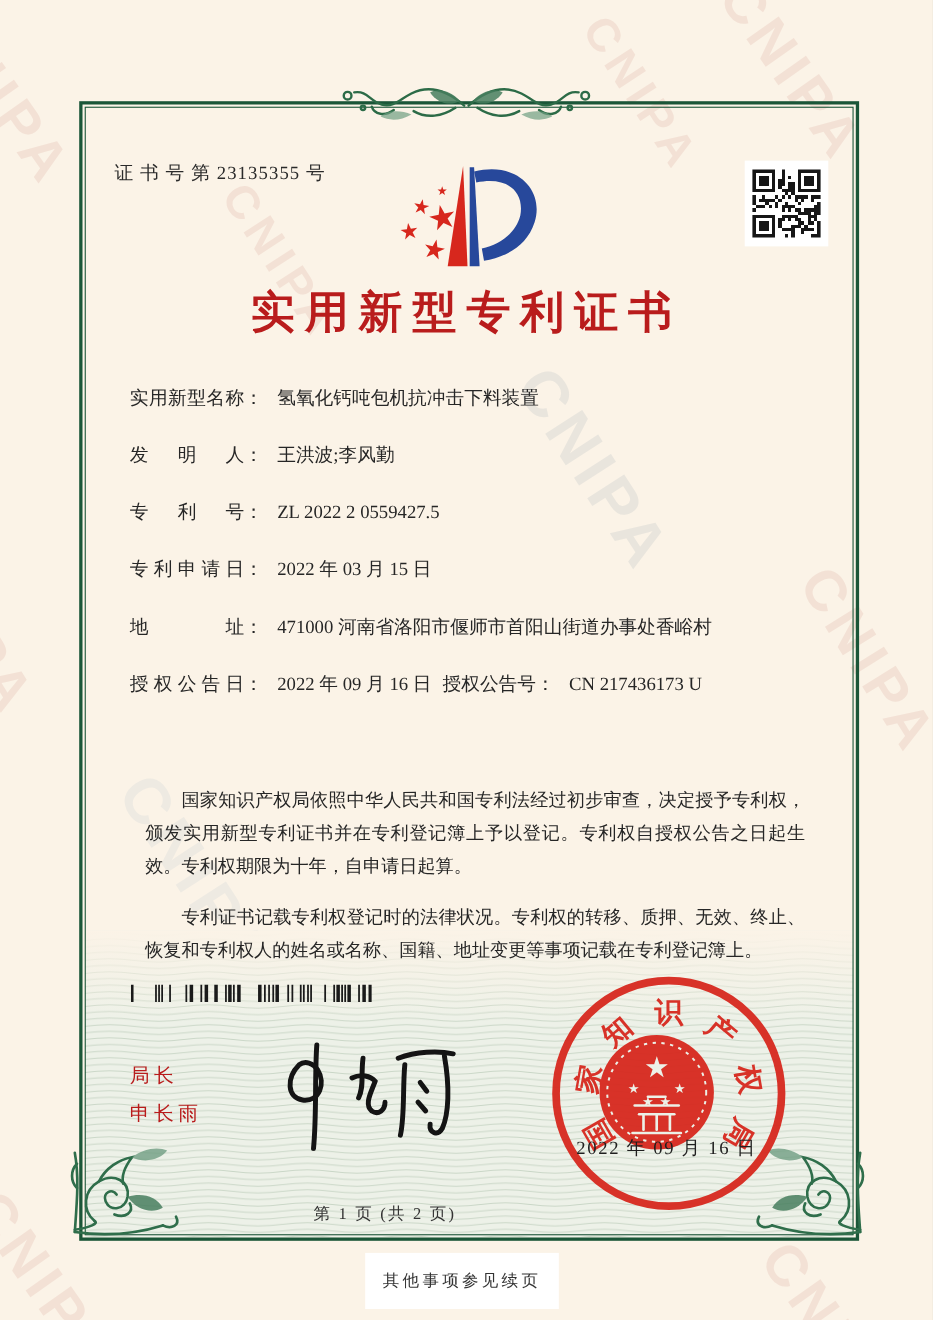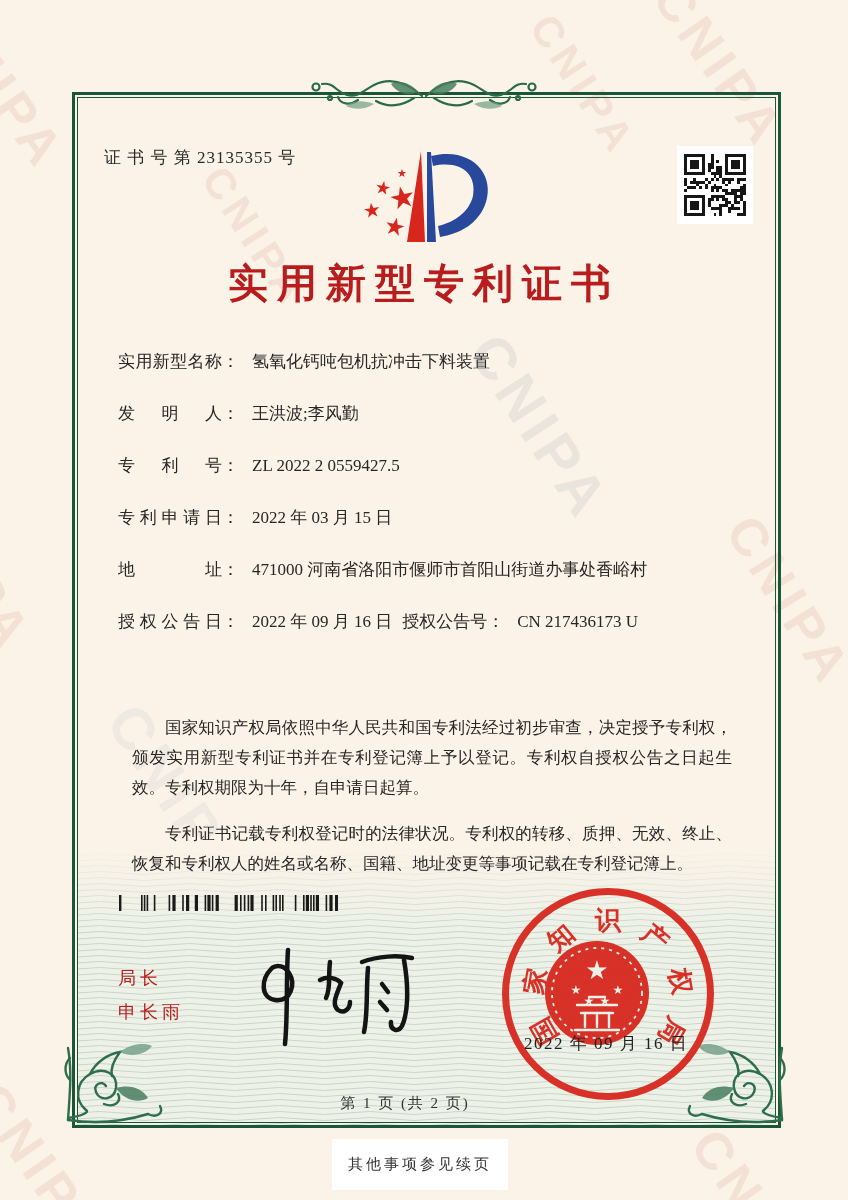--- a/index.html
+++ b/index.html
@@ -46,21 +46,21 @@
   .commish.t1{top:966px;}
   .commish.t2{top:1000px;}
   .sig{position:absolute;left:245px;top:935px;z-index:5;}
   .seal{position:absolute;left:502px;top:888px;width:198px;height:198px;border:7px solid #d7271d;
         border-radius:50%;z-index:6;opacity:.94;}
   .seal-char{position:absolute;left:50%;top:50%;width:28px;height:28px;margin:-14px 0 0 -14px;
              font-size:26px;font-weight:bold;color:#d7271d;text-align:center;line-height:28px;}
   .emblem{position:absolute;left:28px;top:38px;}
   .seal-date{position:absolute;left:508px;top:1032px;width:196px;text-align:center;font-size:17px;
              letter-spacing:1.5px;color:#1f1f1f;z-index:7;}
-  .page-no{position:absolute;left:285px;top:1094px;width:240px;text-align:center;font-size:15px;
+  .page-no{position:absolute;left:285px;top:1094px;width:240px;font-size:15px;
            letter-spacing:2px;z-index:5;color:#333;font-family:Liberation Serif, serif;}
   .foot-note{position:absolute;left:332px;top:1139px;background:#ffffff;padding:16px 16px;font-size:15px;
              letter-spacing:3px;color:#333;z-index:5;}
 </style>
 </head>
 <body>
 
 <div class="page">
 
   <div class="wm pink" style="left:-30px;top:-8px;font-size:52px;transform:rotate(55deg);">CNIPA</div>

